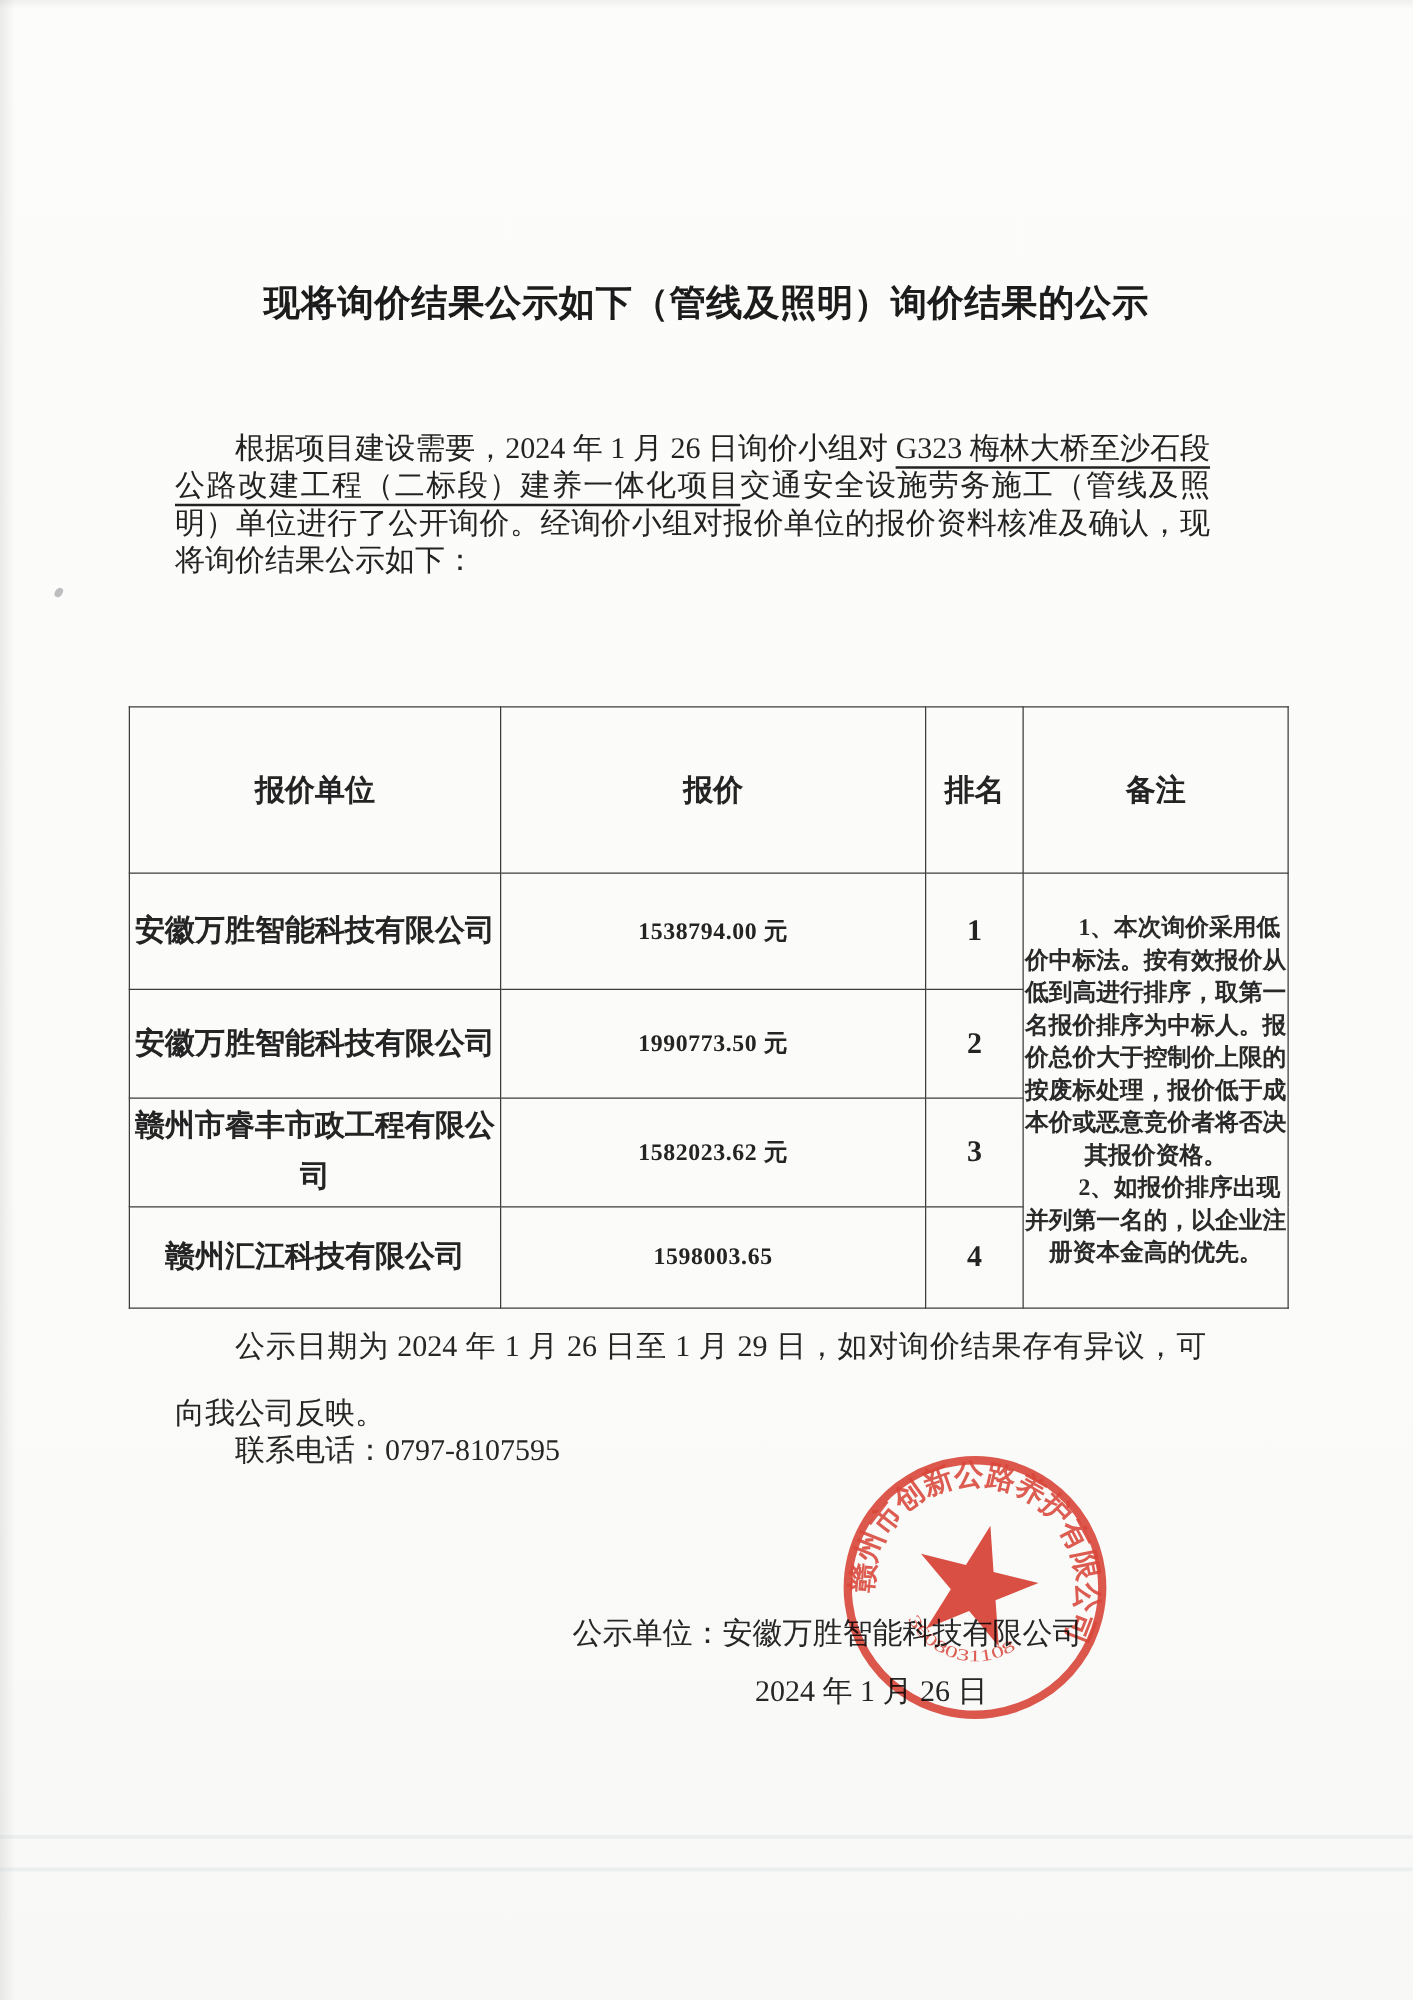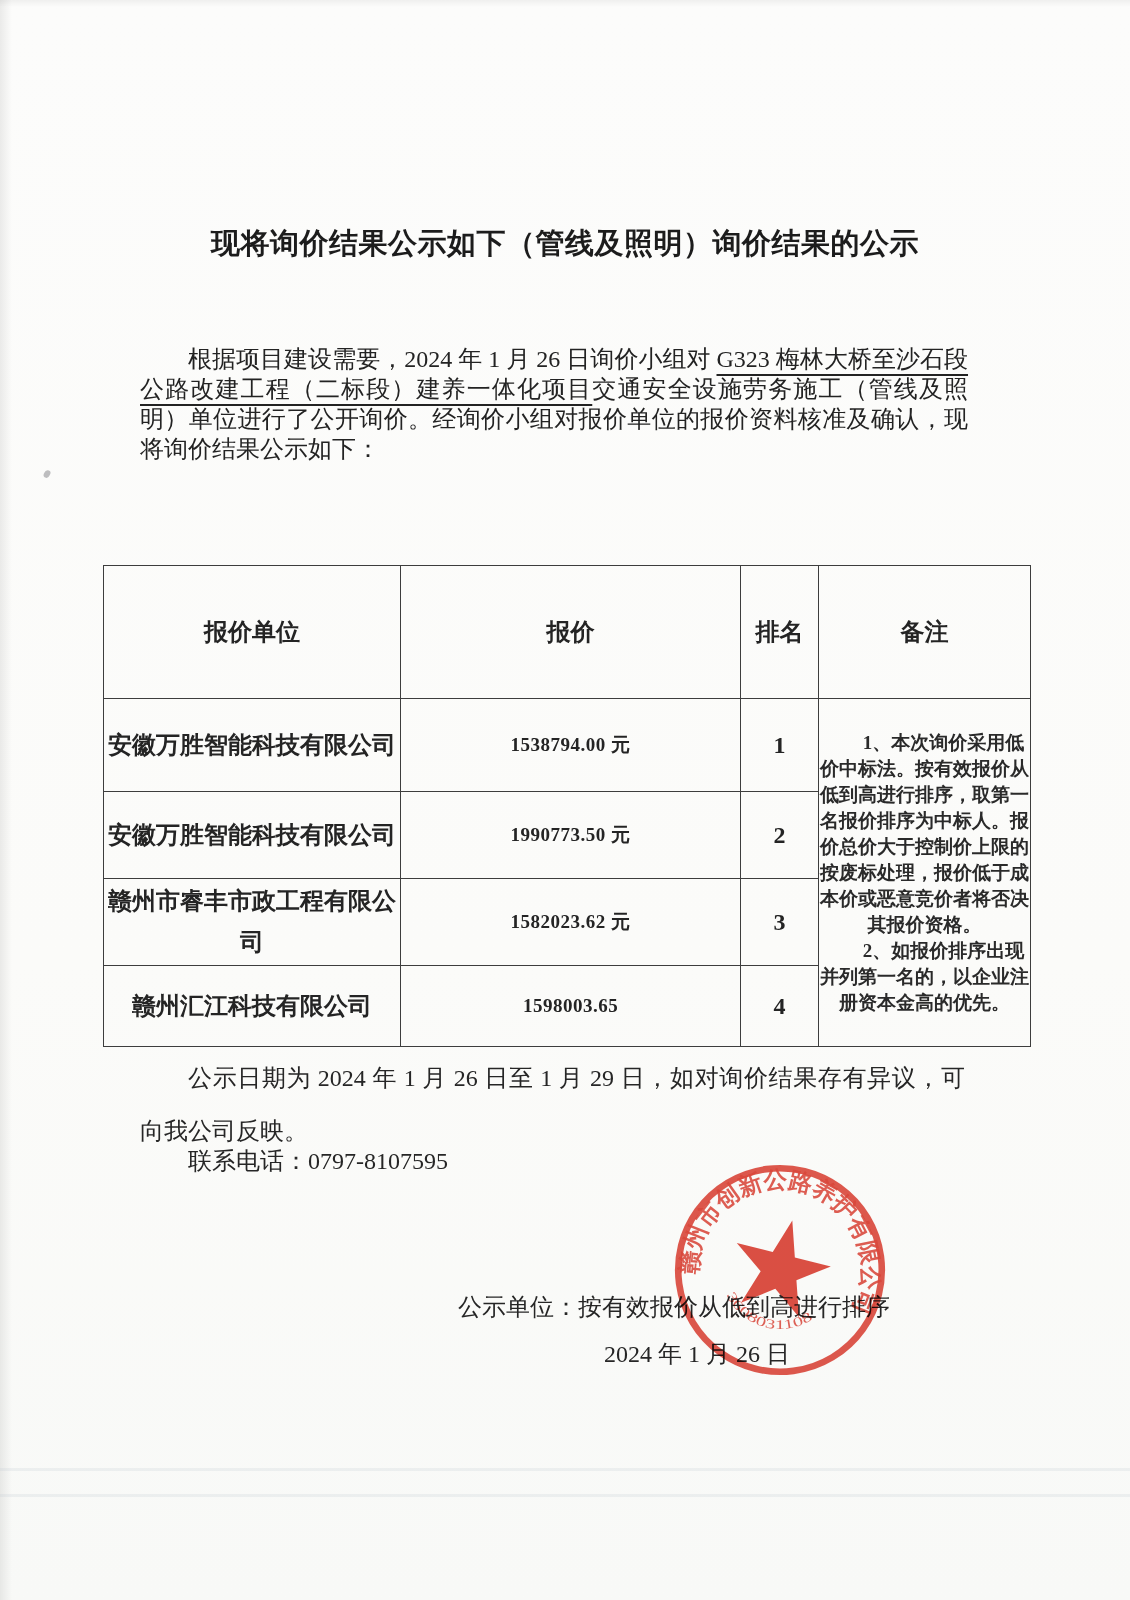--- a/index.html
+++ b/index.html
@@ -135,21 +135,21 @@
       <tr class="row-4">
         <td class="cell-company">赣州汇江科技有限公司</td>
         <td class="cell-price">1598003.65</td>
         <td class="cell-rank">4</td>
       </tr>
     </tbody>
   </table>
 
   <p class="closing">公示日期为 2024 年 1 月 26 日至 1 月 29 日，如对询价结果存有异议，可向我公司反映。</p>
   <p class="contact">联系电话：0797-8107595</p>
-  <p class="unit-line">公示单位：按有效报价从低到高进行排序</p>
+  <p class="unit-line">公示单位：安徽万胜智能科技有限公司</p>
   <p class="date-line">2024 年 1 月 26 日</p>
 
   <svg class="stamp" viewBox="0 0 224 224" xmlns="http://www.w3.org/2000/svg">
     <g transform="rotate(14 112 112)" fill="#db372a">
       <circle cx="112" cy="112" r="100" fill="none" stroke="#db372a" stroke-width="6.5" opacity="0.9"></circle>
       <polygon opacity="0.95" points="112,62 100.8,96.6 64.4,96.5 93.9,117.9 82.6,152.5 112,131 141.4,152.5 130.1,117.9 159.6,96.5 123.2,96.6"></polygon>
       <defs>
         <path id="arcTop" d="M 34.5 135.7 A 81 81 0 1 1 189.5 135.7" fill="none"></path>
         <path id="arcBottom" d="M 64.5 145.3 A 58 58 0 0 0 159.5 145.3" fill="none"></path>
       </defs>

